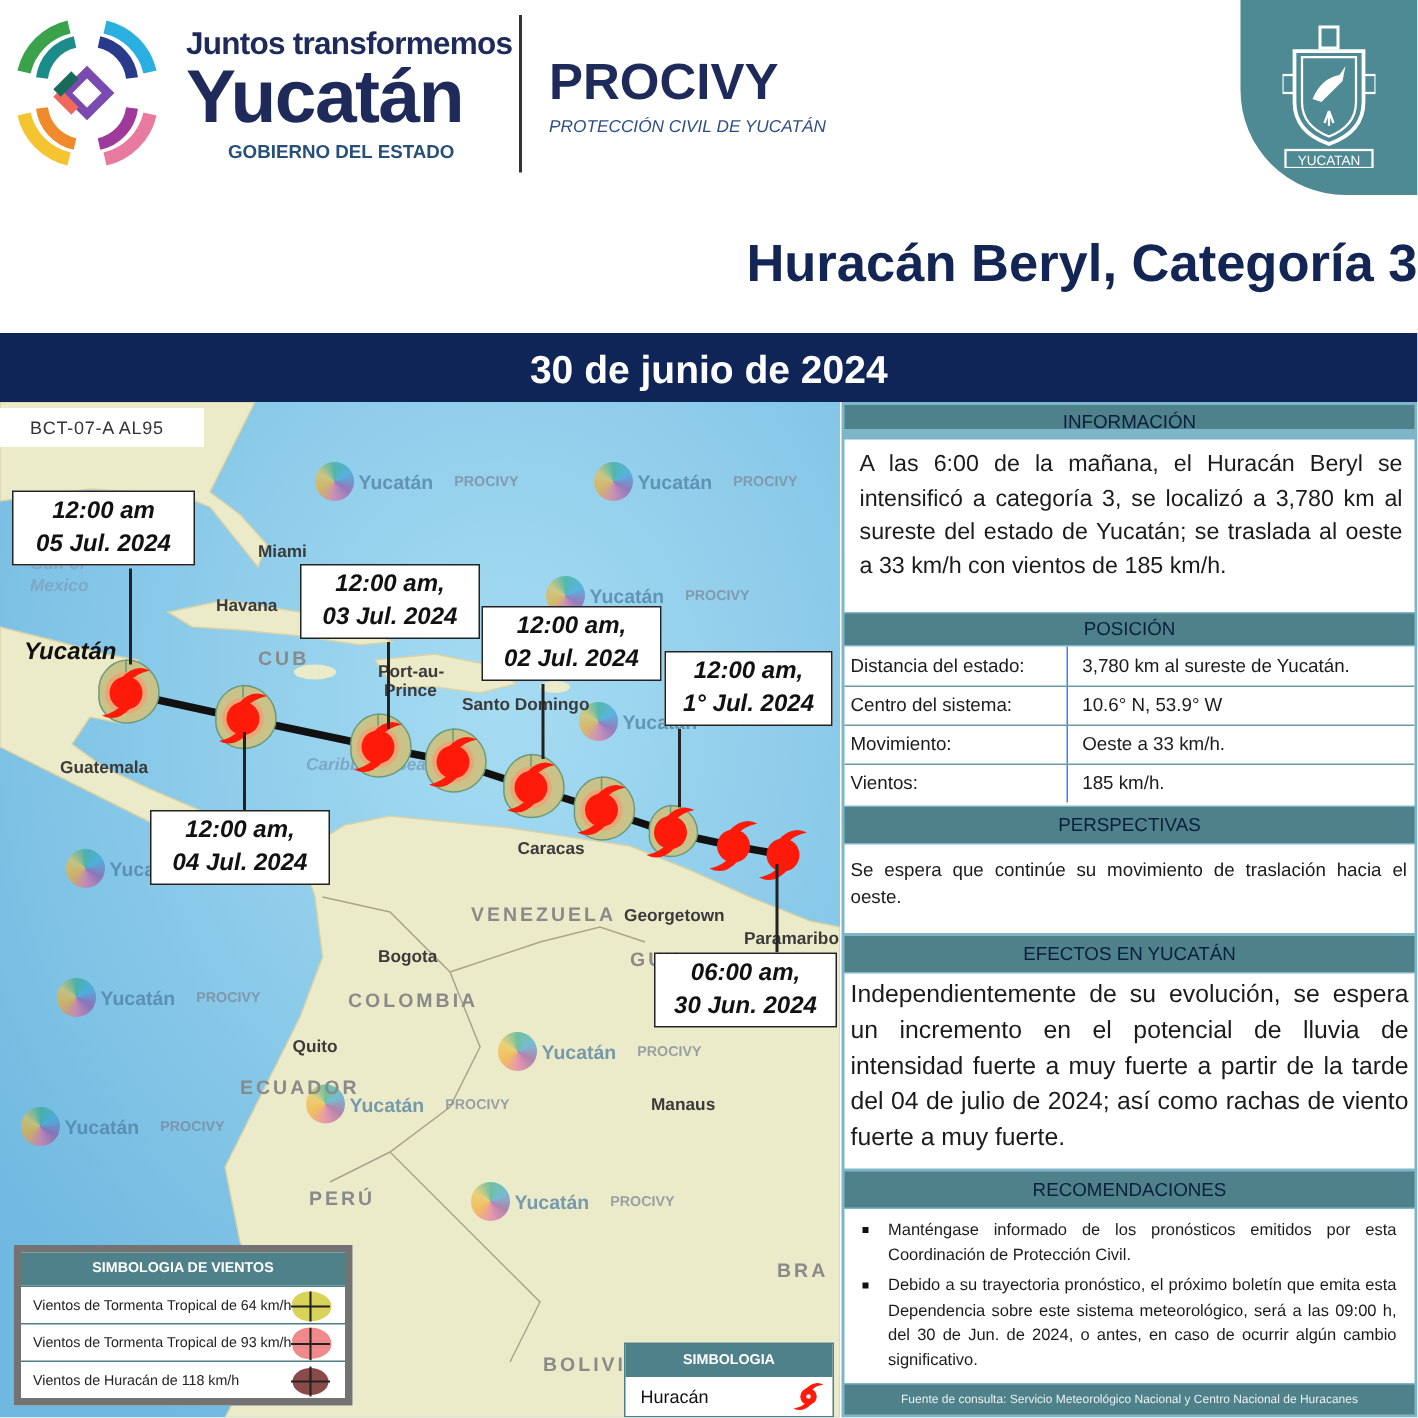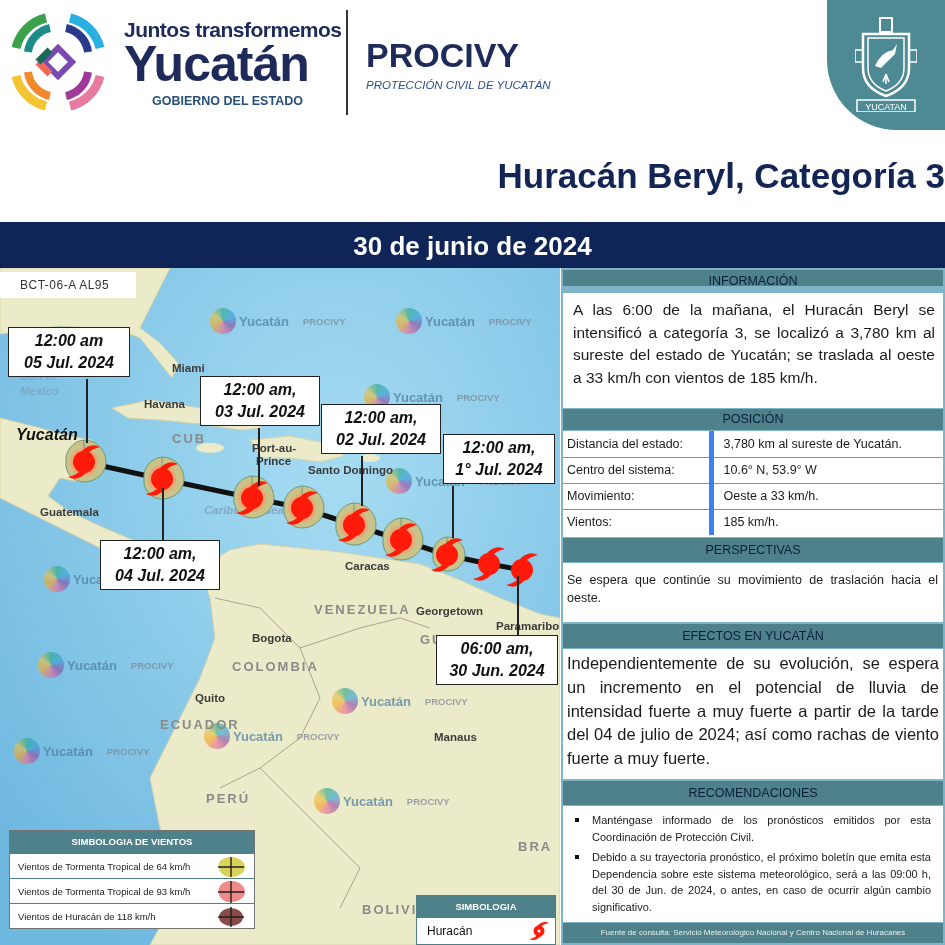--- a/index.html
+++ b/index.html
@@ -32,38 +32,38 @@
   .country { position: absolute; font-size: 13px; font-weight: bold; color: #8a8a8a; letter-spacing: 2px; white-space: nowrap; }
   .sea { position: absolute; font-size: 11.5px; font-style: italic; font-weight: bold; color: #7fa8c6; white-space: nowrap; }
   .yucatan-label { position: absolute; left: 16px; top: 158px; font-size: 16px; font-weight: bold; font-style: italic; color: #111; }
   .callout { position: absolute; background: #fff; border: 1.5px solid #222; text-align: center; font-weight: bold; font-style: italic; font-size: 16px; color: #111; line-height: 22px; padding: 2px 4px; }
   .leader { position: absolute; width: 1.5px; background: #222; }
   .wm { position: absolute; display: flex; align-items: center; opacity: 0.75; }
   .wm .wm-logo { width: 26px; height: 26px; border-radius: 50%; background: conic-gradient(#2aa88a, #34a2d8, #8f4aa0, #e86a9a, #f5a623, #e9c24a, #2aa88a); opacity: 0.85; }
   .wm .wm-y { font-size: 13px; font-weight: bold; color: #4f7fa2; margin-left: 3px; }
   .wm .wm-p { font-size: 9.5px; font-weight: bold; color: #7d8799; margin-left: 14px; }
 
-  .legend-winds { position: absolute; left: 9px; top: 562px; width: 246px; background: #fff; border: 1px solid #737373; }
+  .legend-winds { position: absolute; left: 9px; top: 562px; width: 226px; background: #fff; border: 5px solid #737373; }
   .legend-winds .lh { background: #4e8189; color: #fff; font-size: 9.5px; font-weight: bold; text-align: center; height: 22px; line-height: 22px; }
   .legend-winds .lr { height: 25px; border-top: 1px solid #4e7f86; position: relative; font-size: 9.5px; color: #222; line-height: 25px; padding-left: 8px; }
   .legend-winds .lr .sym { position: absolute; right: 8px; top: 2px; }
 
   .legend-sym { position: absolute; left: 416px; top: 627px; width: 140px; background: #fff; border: 1px solid #4e7f86; }
   .legend-sym .lh { background: #4e8189; color: #fff; font-size: 9.5px; font-weight: bold; text-align: center; height: 22px; line-height: 22px; }
   .legend-sym .lr { height: 26px; position: relative; font-size: 12px; color: #111; line-height: 26px; padding-left: 10px; }
   .legend-sym .lr svg { position: absolute; right: 6px; top: 2px; }
 
   
   .panel { position: absolute; left: 561px; top: 268px; width: 384px; height: 677px; background: #7eb5c8; }
   .sec-h { position: absolute; left: 2px; width: 380px; background: #4e8189; color: #0c1f3e; font-size: 12.5px; text-align: center; }
   .sec-b { position: absolute; left: 2px; width: 380px; background: #fff; color: #1b1b1b; }
   .info-text { font-size: 15.5px; line-height: 22.5px; padding: 6px 8px 0 10px; text-align: justify; }
   table.pos { width: 100%; border-collapse: collapse; font-size: 12.5px; }
   table.pos td { border-bottom: 1px solid #6e9aa4; height: 26px; padding-left: 4px; }
-  table.pos td.k { width: 148px; border-right: 5px solid #3b82f6; }
+  table.pos td.k { width: 148px; border-right: 1px solid #3b82f6; }
   table.pos td.v { padding-left: 10px; }
   .persp-text { font-size: 12.5px; line-height: 18px; padding: 8px 5px 0 4px; text-align: justify; }
   .efectos-text { font-size: 16.5px; line-height: 23.8px; padding: 3px 4px 0 4px; text-align: justify; }
   .rec-list { list-style: none; padding: 6px 12px 0 12px; font-size: 11px; line-height: 16.5px; }
   .rec-list li { position: relative; padding-left: 17px; text-align: justify; margin-bottom: 4px; }
   .rec-list li::before { content: ""; position: absolute; left: 0; top: 6px; width: 4px; height: 4px; background: #111; }
   .footer-src { position: absolute; left: 2px; width: 380px; top: 655px; height: 20px; background: #4e8189; color: #e8f0f2; font-size: 8px; text-align: center; line-height: 20px; }
 </style>
 </head>
 <body>
@@ -135,21 +135,21 @@
 
     <ellipse cx="40" cy="712" rx="10" ry="6" fill="#e0e0c0"></ellipse>
 
     <path d="M215 330 L260 340 L300 380 L320 430 L300 470 L260 500 L220 520" stroke="#a9a48a" stroke-width="1" fill="none"></path>
     <path d="M300 380 L360 360 L400 350 L430 360" stroke="#a9a48a" stroke-width="1" fill="none"></path>
     <path d="M260 500 L320 560 L360 600 L340 640" stroke="#a9a48a" stroke-width="1" fill="none"></path>
 
     <polyline points="84,194 162,211 252,230 302,240 354,257 401,272 447,287 489,296 522,302" fill="none" stroke="#111" stroke-width="5"></polyline>
   </svg>
 
-  <div class="code-tag">BCT-06-A AL95</div>
+  <div class="code-tag">BCT-07-A AL95</div>
 
   <div id="wm-layer">
       <div class="wm" style="left: 210px; top: 40px;">
         <span class="wm-logo"></span>
         <span class="wm-y">Yucatán</span>
         <span class="wm-p">PROCIVY</span>
       </div>
       <div class="wm" style="left: 396px; top: 40px;">
         <span class="wm-logo"></span>
         <span class="wm-y">Yucatán</span>

